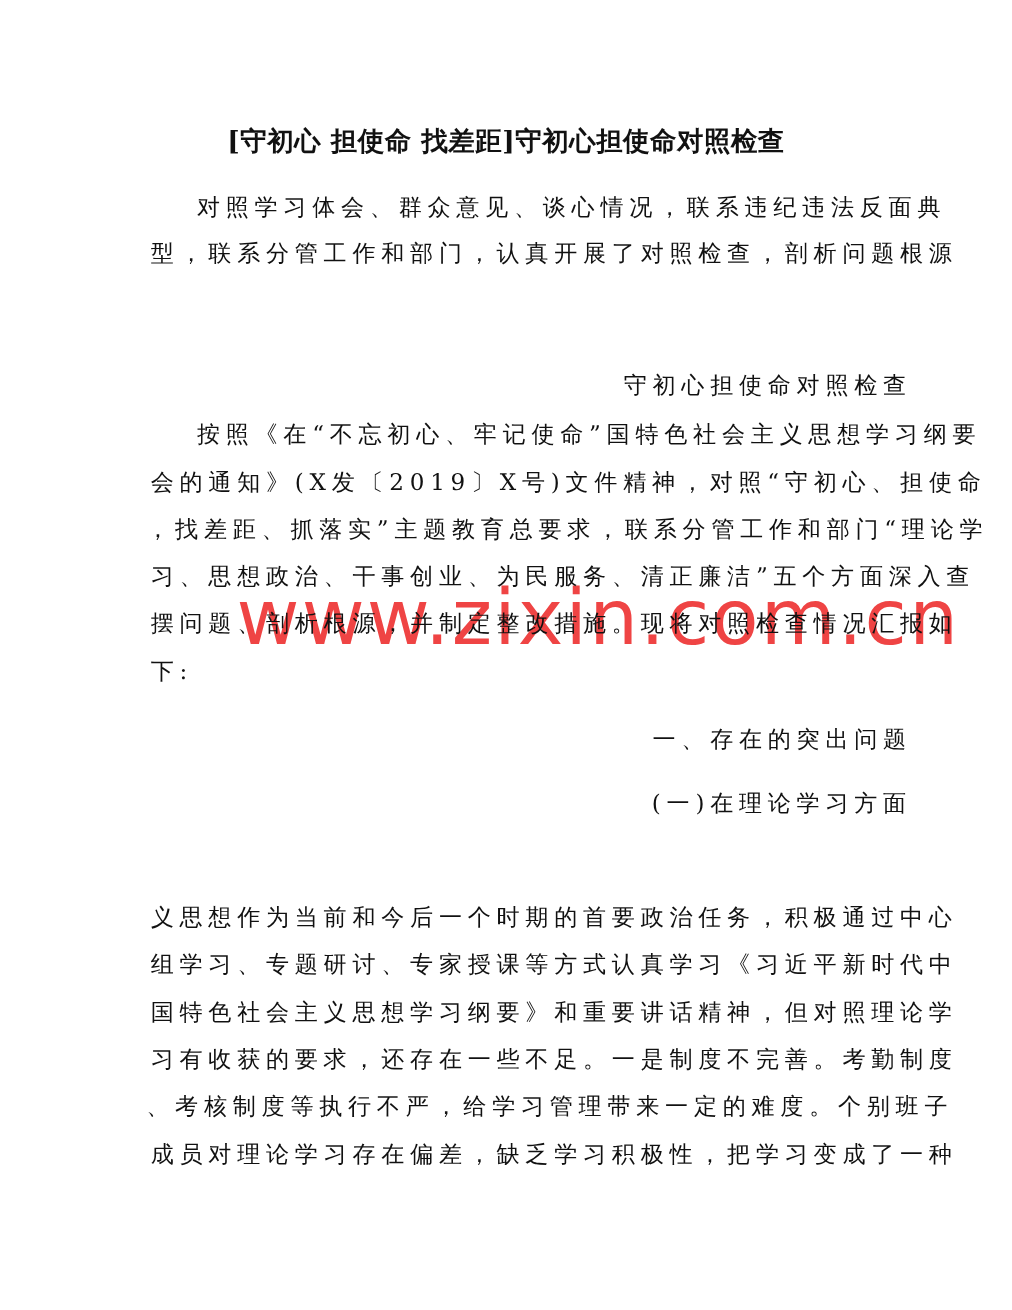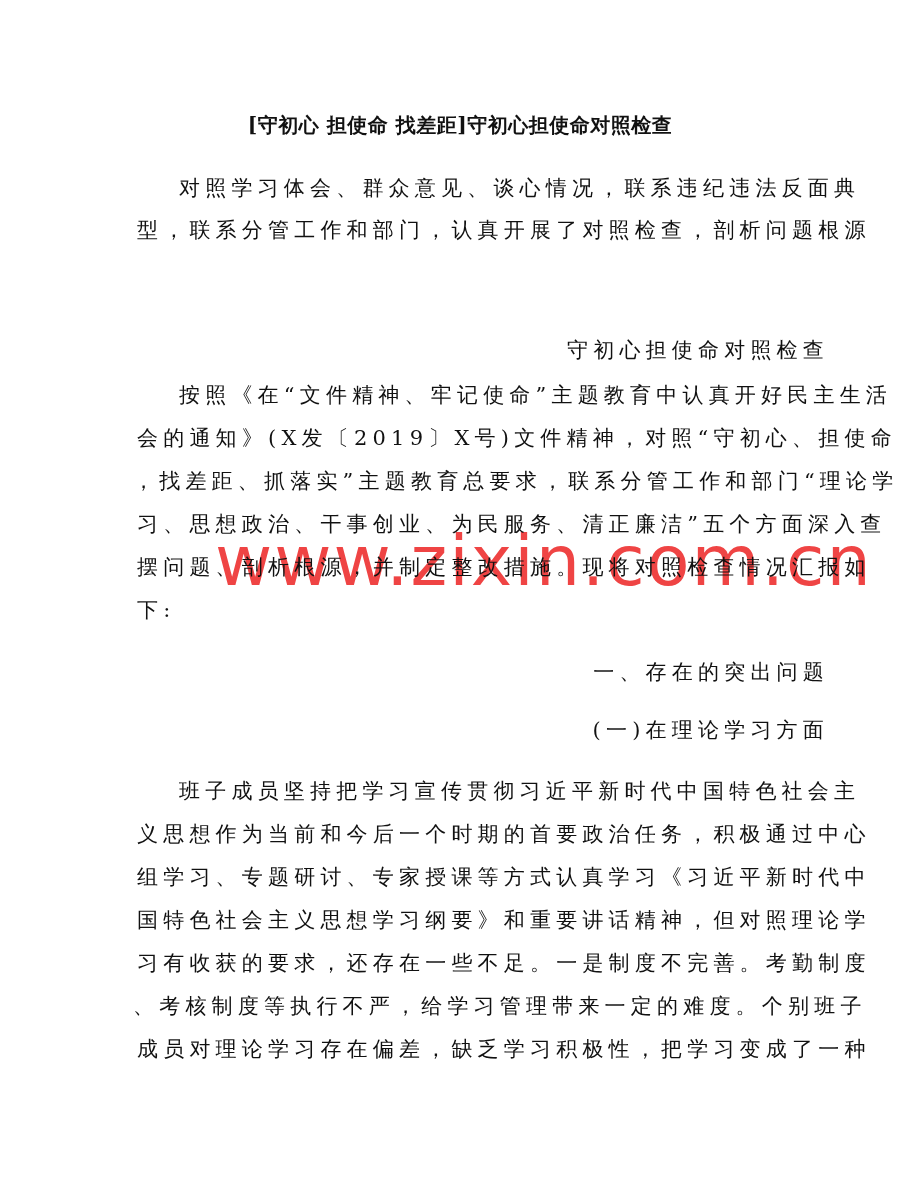--- a/index.html
+++ b/index.html
@@ -1,50 +1,49 @@
 <!DOCTYPE html>
 <html><head>
 <meta charset="utf-8">
 <style>
   html, body { margin: 0; padding: 0; background: #ffffff; }
   body { width: 920px; height: 1191px; position: relative; overflow: hidden;
          font-family: "DejaVu Serif", "Liberation Serif", serif; color: #111; }
   .page { position: absolute; left: 0; top: 0; width: 920px; height: 1191px; }
   .title { position: absolute; top: 112px; left: 0; width: 920px; text-align: center;
-           font-size: 20px; font-weight: bold; letter-spacing: 0.5px; }
+           font-size: 24px; font-weight: bold; letter-spacing: 0.5px; }
   .line { position: absolute; left: 137px; width: 650px; font-size: 21px;
           white-space: nowrap; letter-spacing: 5.2px; line-height: 28px; }
   .indent { left: 179px; text-align: right; }
   .watermark { position: absolute; top: 520px; left: 215px; font-family: "DejaVu Sans", sans-serif;
                font-size: 70px; color: #ef4444; letter-spacing: 2px; z-index: 0;
                pointer-events: none; }
   .line, .title { z-index: 1; }
 </style>
 </head>
 <body>
 
 <div class="page">
   <div class="watermark">www.zixin.com.cn</div>
   <div class="title">[守初心 担使命 找差距]守初心担使命对照检查</div>
 
   <div class="line indent" style="top:174px">对照学习体会、群众意见、谈心情况，联系违纪违法反面典</div>
   <div class="line" style="top:216px">型，联系分管工作和部门，认真开展了对照检查，剖析问题根源</div>
 
   <div class="line indent" style="top:336px">守初心担使命对照检查</div>
 
-  <div class="line indent" style="top:381px">按照《在“文件精神、牢记使命”主题教育中认真开好民主生活</div>
+  <div class="line indent" style="top:381px">按照《在“不忘初心、牢记使命”国特色社会主义思想学习纲要</div>
   <div class="line" style="top:424px">会的通知》(X发〔2019〕X号)文件精神，对照“守初心、担使命</div>
   <div class="line" style="top:467px; left:133px">，找差距、抓落实”主题教育总要求，联系分管工作和部门“理论学</div>
   <div class="line" style="top:510px">习、思想政治、干事创业、为民服务、清正廉洁”五个方面深入查</div>
   <div class="line" style="top:553px">摆问题、剖析根源，并制定整改措施。现将对照检查情况汇报如</div>
   <div class="line" style="top:596px">下:</div>
 
   <div class="line indent" style="top:658px">一、存在的突出问题</div>
   <div class="line indent" style="top:716px">(一)在理论学习方面</div>
 
-  <div class="line indent" style="top:777px">班子成员坚持把学习宣传贯彻习近平新时代中国特色社会主</div>
   <div class="line" style="top:820px">义思想作为当前和今后一个时期的首要政治任务，积极通过中心</div>
   <div class="line" style="top:863px">组学习、专题研讨、专家授课等方式认真学习《习近平新时代中</div>
   <div class="line" style="top:906px">国特色社会主义思想学习纲要》和重要讲话精神，但对照理论学</div>
   <div class="line" style="top:949px">习有收获的要求，还存在一些不足。一是制度不完善。考勤制度</div>
   <div class="line" style="top:992px; left:133px">、考核制度等执行不严，给学习管理带来一定的难度。个别班子</div>
   <div class="line" style="top:1035px">成员对理论学习存在偏差，缺乏学习积极性，把学习变成了一种</div>
 </div>
 
 </body></html>

